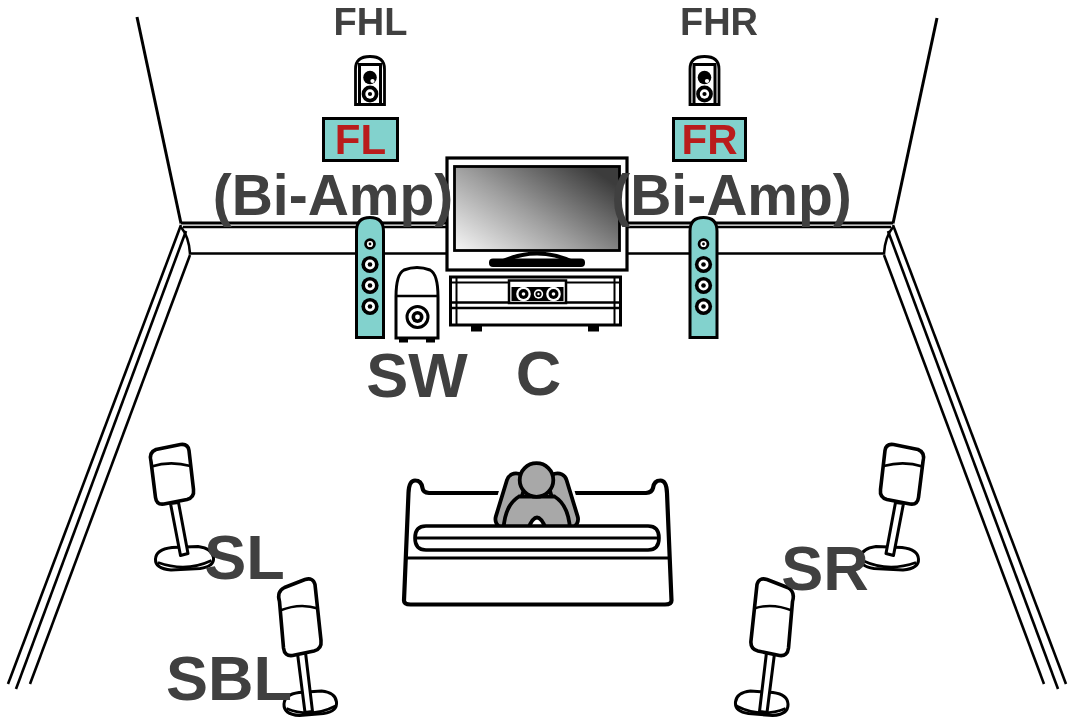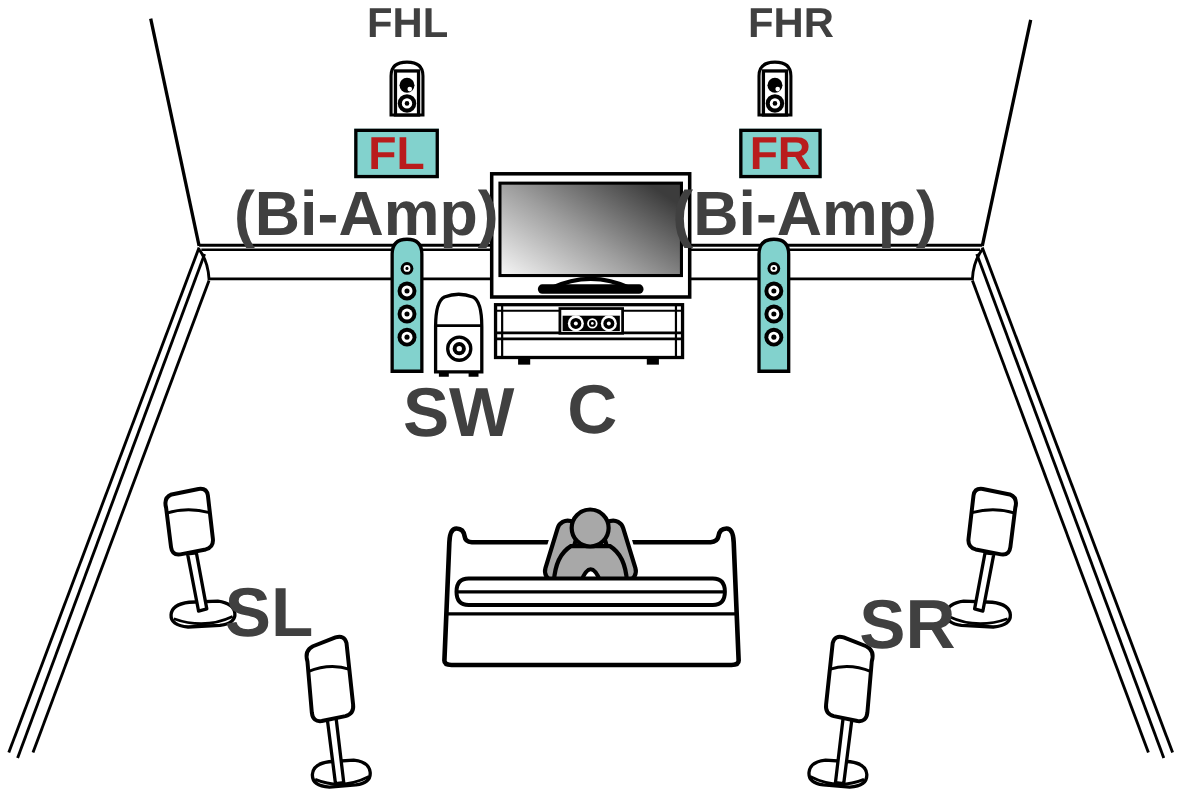--- a/index.html
+++ b/index.html
@@ -181,14 +181,15 @@
   </div>
 
   <div class="label lbl-46" style="left:333px;top:167px;">(Bi-Amp)</div>
   <div class="label lbl-46" style="left:731.5px;top:167px;">(Bi-Amp)</div>
 
   <div class="label lbl-48" style="left:417px;top:344px;">SW</div>
   <div class="label lbl-48" style="left:538.5px;top:342px;">C</div>
 
   <div class="label lbl-48" style="left:244.5px;top:497px;margin-top:29px;">SL</div>
   <div class="label lbl-48" style="left:825px;top:497px;margin-top:40px;">SR</div>
+  <div class="label lbl-48" style="left:229px;top:647px;">SBL</div>
 
 </div>
 
 </body></html>

